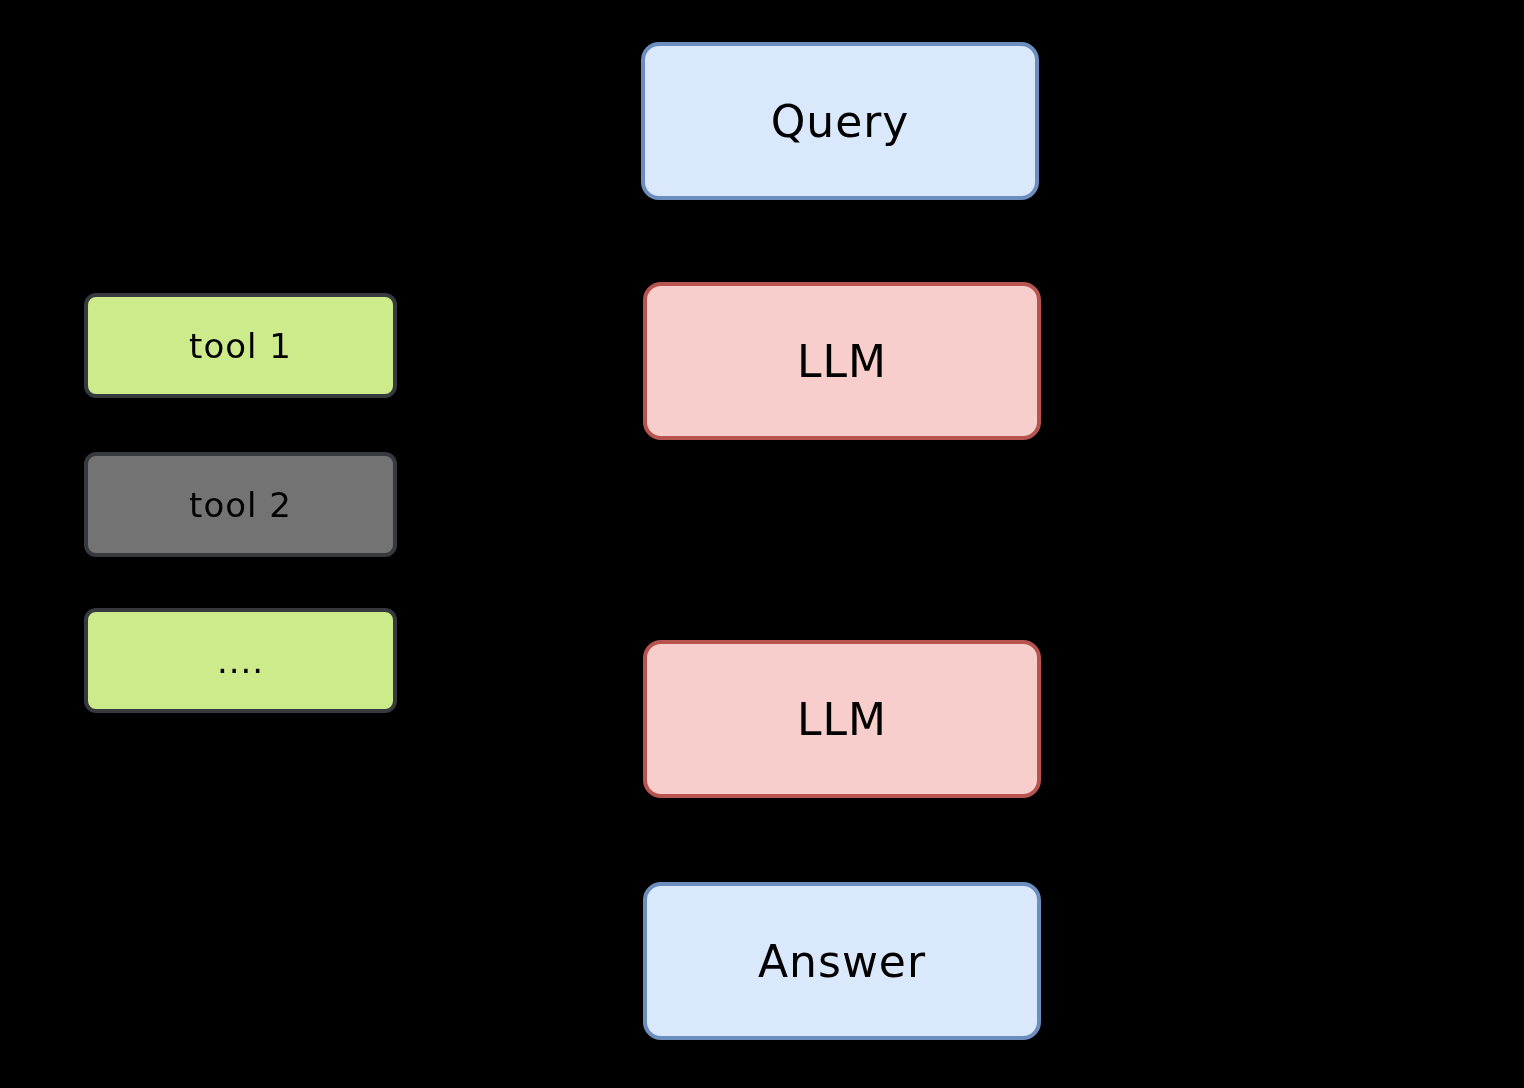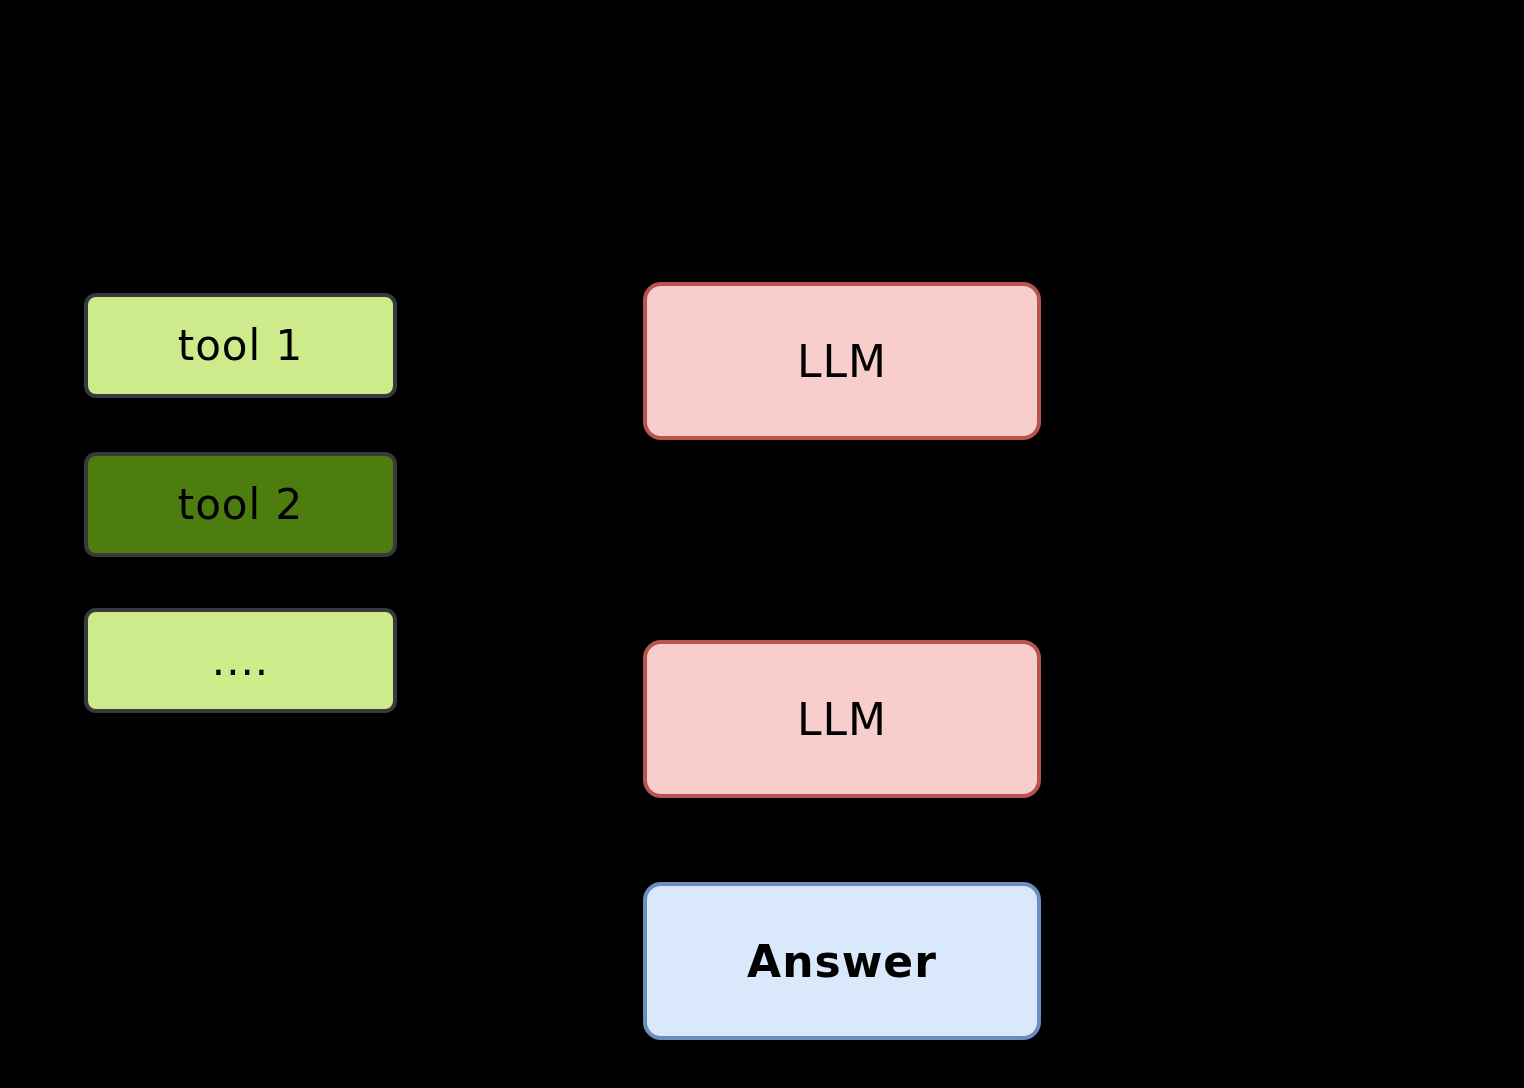--- a/index.html
+++ b/index.html
@@ -28,60 +28,63 @@
   .node-big {
     width: 398px;
     height: 158px;
     border-radius: 18px;
     font-size: 44px;
   }
   .node-small {
     width: 313px;
     height: 105px;
     border-radius: 12px;
-    font-size: 42px;
+    font-size: 34px;
     justify-content: center;
   }
   .label {
     white-space: nowrap;
     letter-spacing: 1px;
   }
   
   #node-query   { left: 641px; top: 42px;  }
   #node-llm-top { left: 643px; top: 282px; }
   #node-llm-bottom { left: 643px; top: 640px; }
-  #node-answer  { left: 643px; top: 882px; font-weight: bold; }
+  #node-answer  { left: 643px; top: 882px; }
   #node-tool-1  { left: 84px;  top: 293px; }
   #node-tool-2  { left: 84px;  top: 452px; }
   #node-tool-ellipsis { left: 84px; top: 608px; }
   #node-tool-n  { left: 84px;  top: 765px; }
 </style>
 </head>
 <body>
 
 <div class="canvas">
 
+  <div id="node-query" class="node node-big" style="background-color: rgb(218, 232, 252); border-color: rgb(108, 142, 191);">
+    <span class="label">Query</span>
+  </div>
 
   <div id="node-llm-top" class="node node-big" style="background-color: rgb(248, 206, 204); border-color: rgb(184, 84, 80);">
     <span class="label">LLM</span>
   </div>
 
   <div id="node-llm-bottom" class="node node-big" style="background-color: rgb(248, 206, 204); border-color: rgb(184, 84, 80);">
     <span class="label">LLM</span>
   </div>
 
   <div id="node-answer" class="node node-big" style="background-color: rgb(218, 232, 252); border-color: rgb(108, 142, 191);">
     <span class="label">Answer</span>
   </div>
 
   <div id="node-tool-1" class="node node-small" style="background-color: rgb(205, 235, 139); border-color: rgb(54, 57, 61);">
     <span class="label">tool 1</span>
   </div>
 
-  <div id="node-tool-2" class="node node-small" style="background-color: #4d7c0f; border-color: rgb(54, 57, 61);">
+  <div id="node-tool-2" class="node node-small" style="background-color: #737373; border-color: rgb(54, 57, 61);">
     <span class="label">tool 2</span>
   </div>
 
   <div id="node-tool-ellipsis" class="node node-small" style="background-color: rgb(205, 235, 139); border-color: rgb(54, 57, 61);">
     <span class="label">....</span>
   </div>
 
 
 </div>
 

